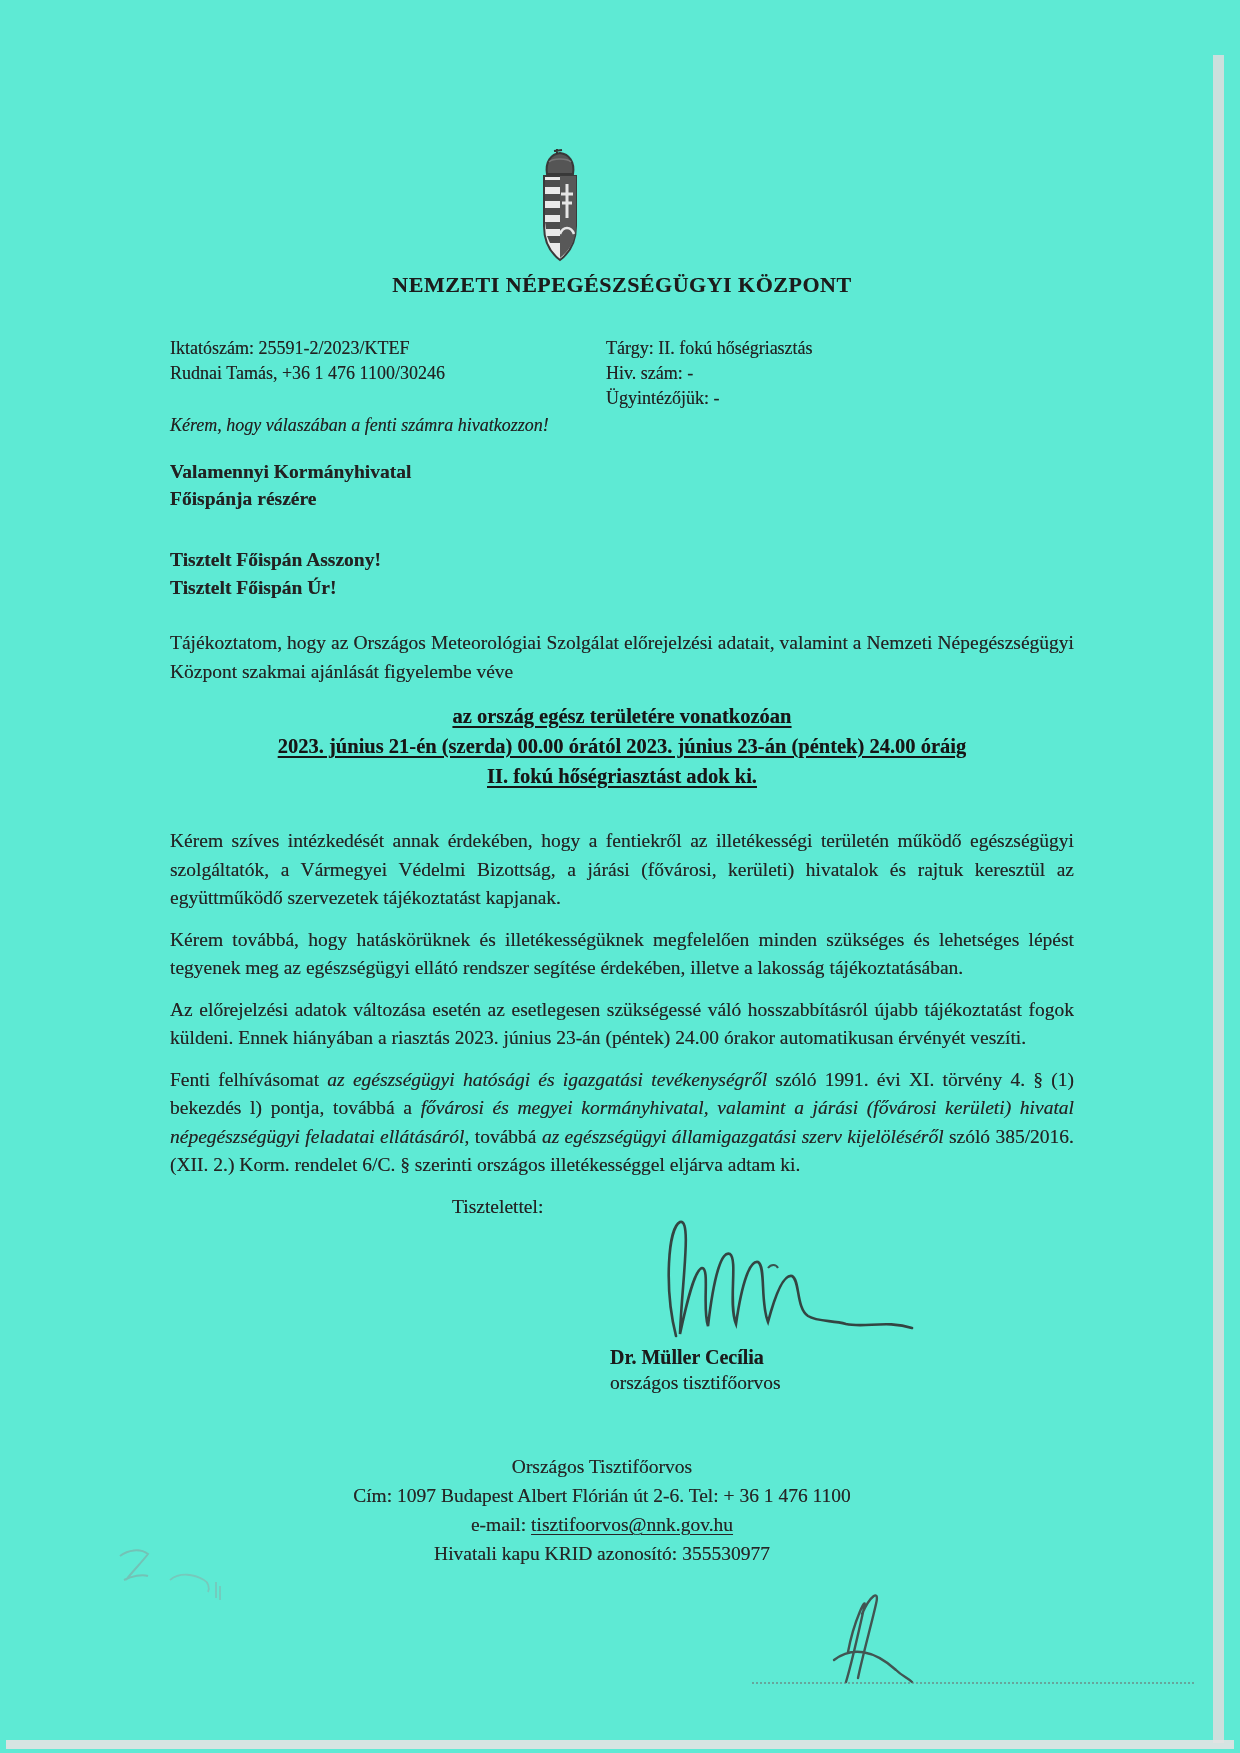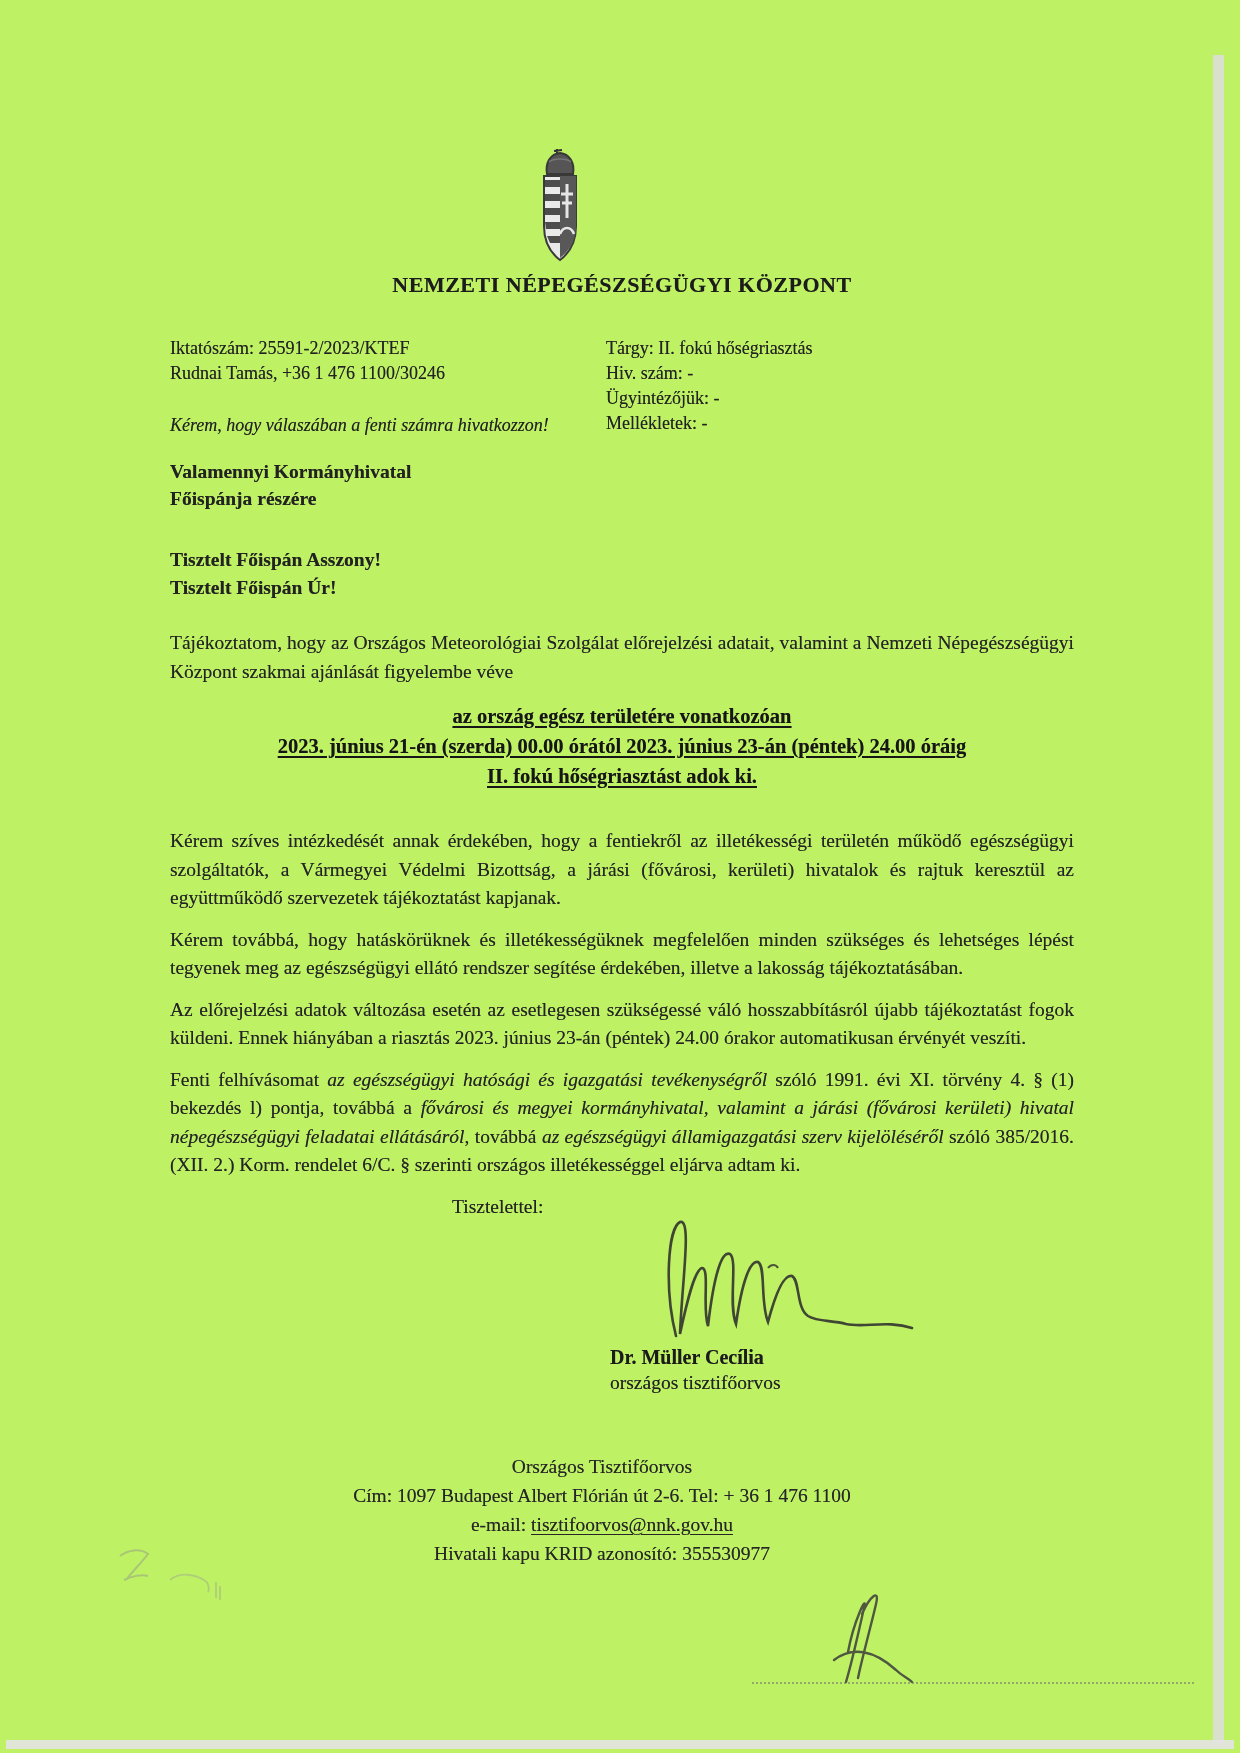--- a/index.html
+++ b/index.html
@@ -1,19 +1,19 @@
 <!DOCTYPE html>
 <html lang="hu"><head>
 <meta charset="utf-8">
 <style>
   html,body{margin:0;padding:0;background:#ffffff;}
   .page{
     position:relative;
     width:1240px;height:1753px;
-    background:#bef264;
+    background:#5eead4;
     overflow:hidden;
     font-family:"Liberation Serif","DejaVu Serif",serif;
     color:#222;
   }
   .scan-text{ text-shadow:0 0 0.5px rgba(40,40,40,.55); }
   .content{
     position:absolute; left:170px; right:166px; top:0;
   }
   
   .arms{ position:absolute; left:527px; top:148px; width:66px; height:120px; }
@@ -97,21 +97,20 @@
     <div class="meta-row">
       <div class="meta-left">
         <div>Iktatószám: 25591-2/2023/KTEF</div>
         <div>Rudnai Tamás, +36 1 476 1100/30246</div>
         <div class="ref-note">Kérem, hogy válaszában a fenti számra hivatkozzon!</div>
       </div>
       <div class="meta-right">
         <div>Tárgy: II. fokú hőségriasztás</div>
         <div>Hiv. szám: -</div>
         <div>Ügyintézőjük: -</div>
-        <div>Mellékletek: -</div>
       </div>
     </div>
 
     <div class="recipient">
       <div>Valamennyi Kormányhivatal</div>
       <div>Főispánja részére</div>
     </div>
 
 
     <div class="salutation">

